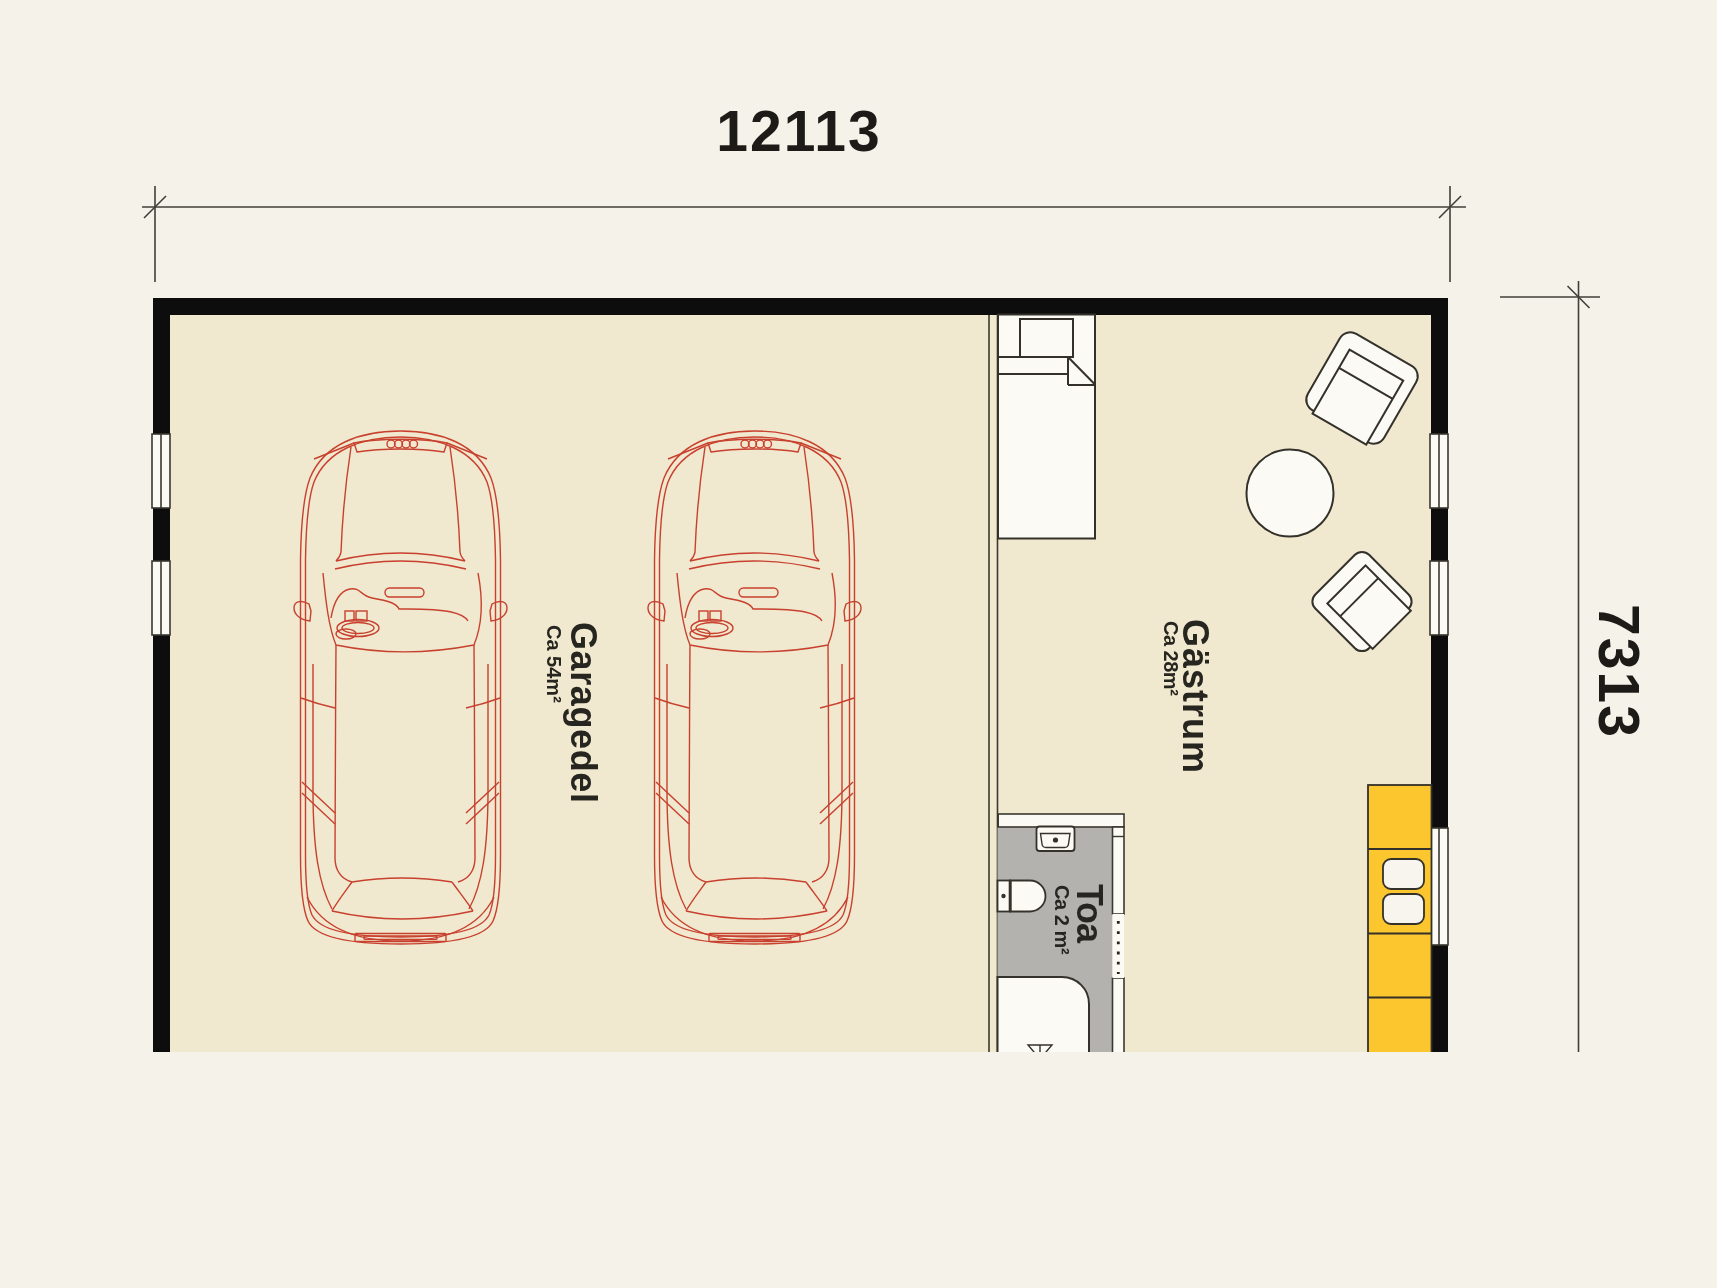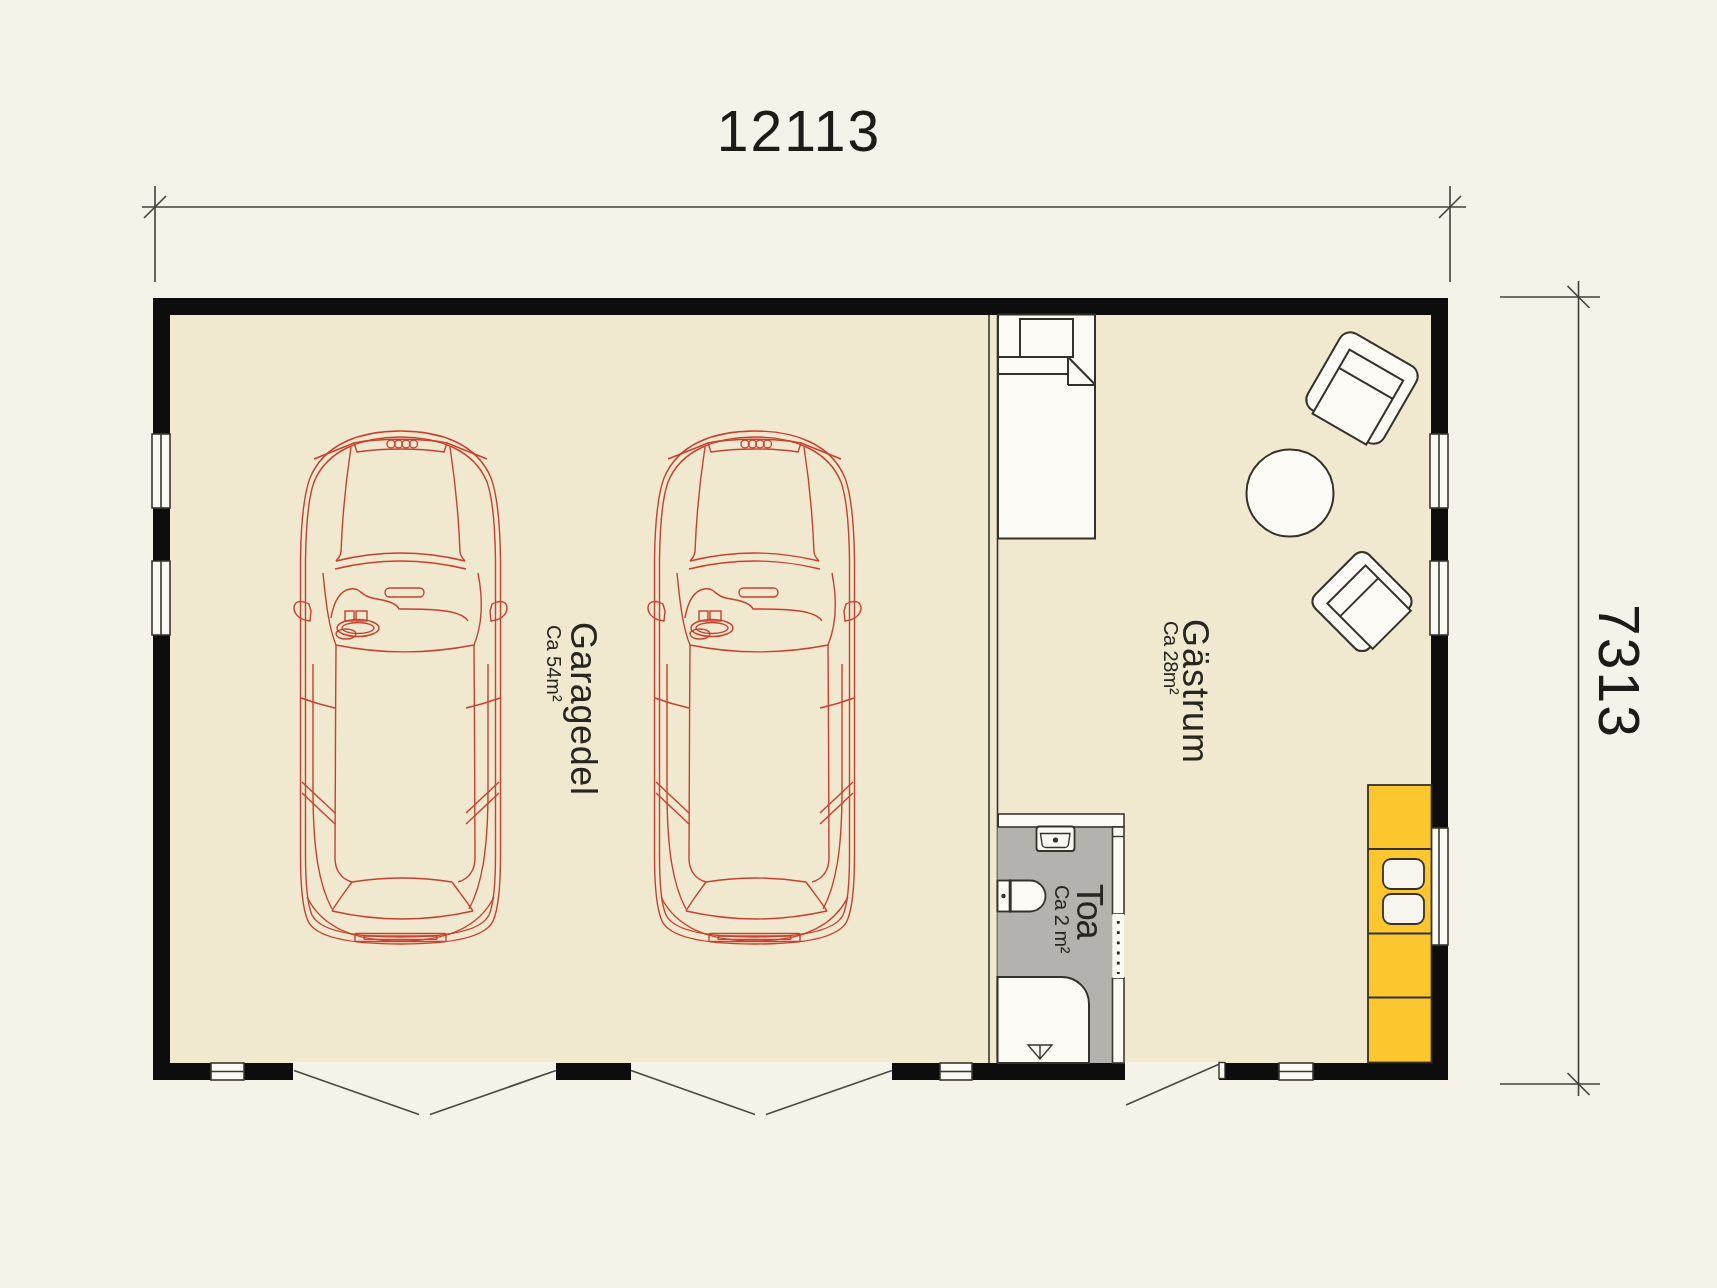--- a/index.html
+++ b/index.html
@@ -1,16 +1,16 @@
 <!DOCTYPE html>
 <html><head>
 <meta charset="utf-8">
 <style>
   html,body{margin:0;padding:0;background:#f5f2e9;}
-  #stage{position:relative;width:1717px;height:1288px;overflow:hidden;}
+  #stage{position:relative;width:1717px;height:1052px;overflow:hidden;font-weight:bold;}
   svg text{font-family:"Liberation Sans",sans-serif;}
 </style>
 </head>
 <body>
 <div id="stage">
 <svg width="1717" height="1288" viewBox="0 0 1717 1288" xmlns="http://www.w3.org/2000/svg">
 
   <rect x="0" y="0" width="1717" height="1288" fill="#f5f2e9"></rect>
 
   <rect x="153" y="298" width="1295" height="782" fill="#f0e8cf"></rect>

